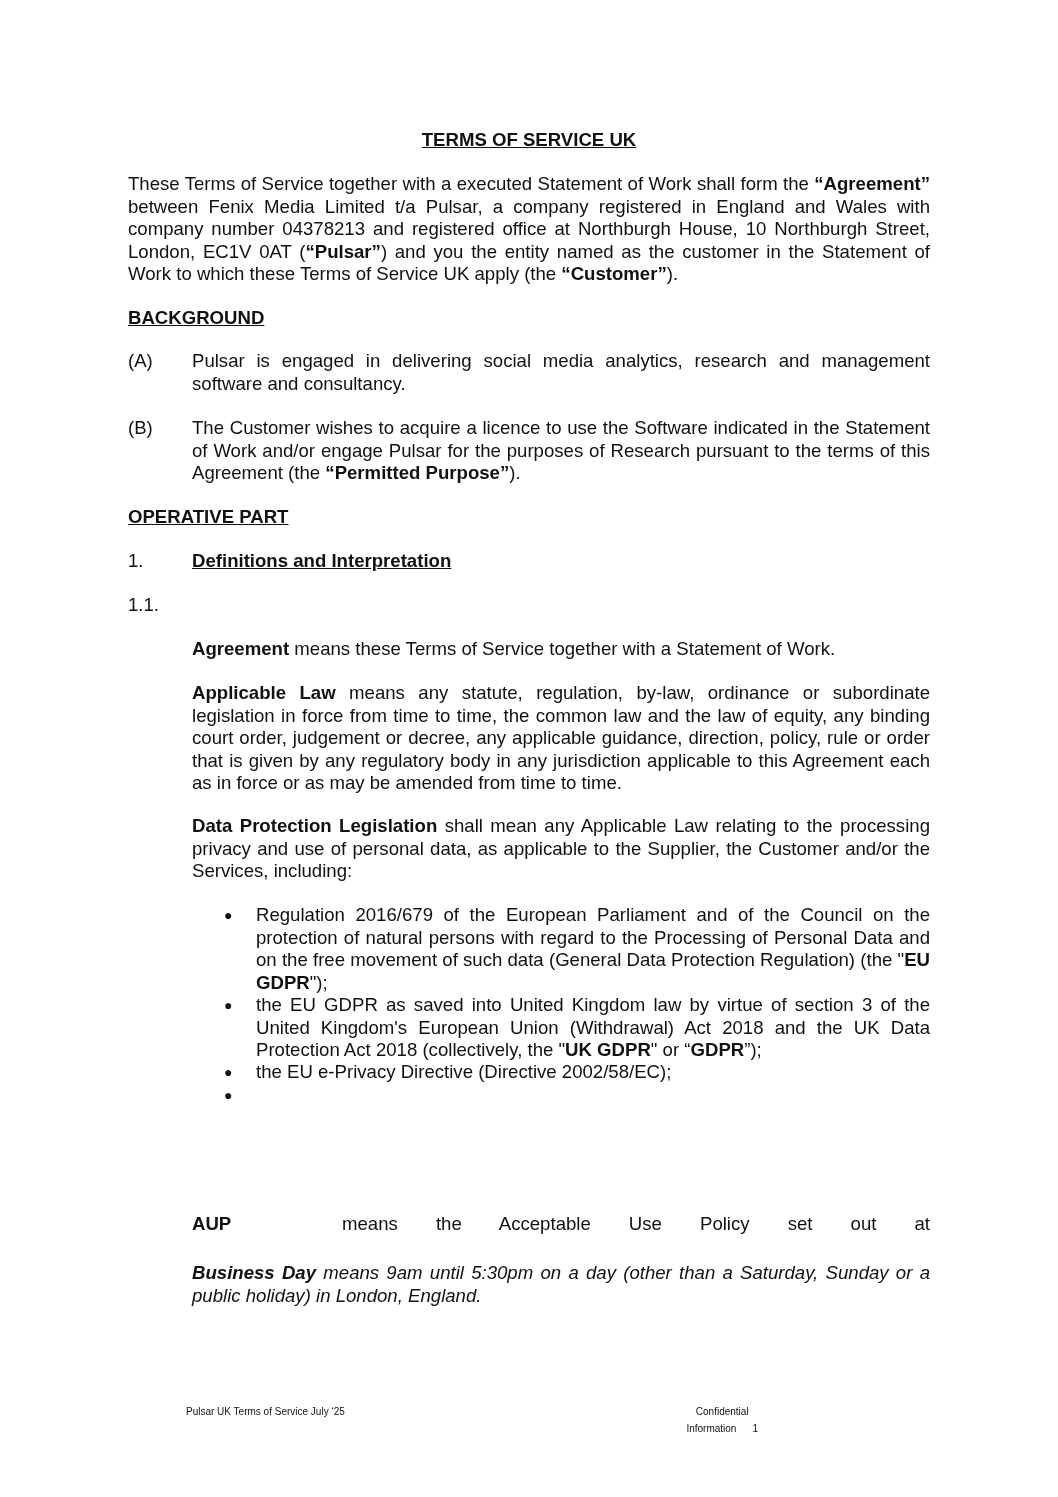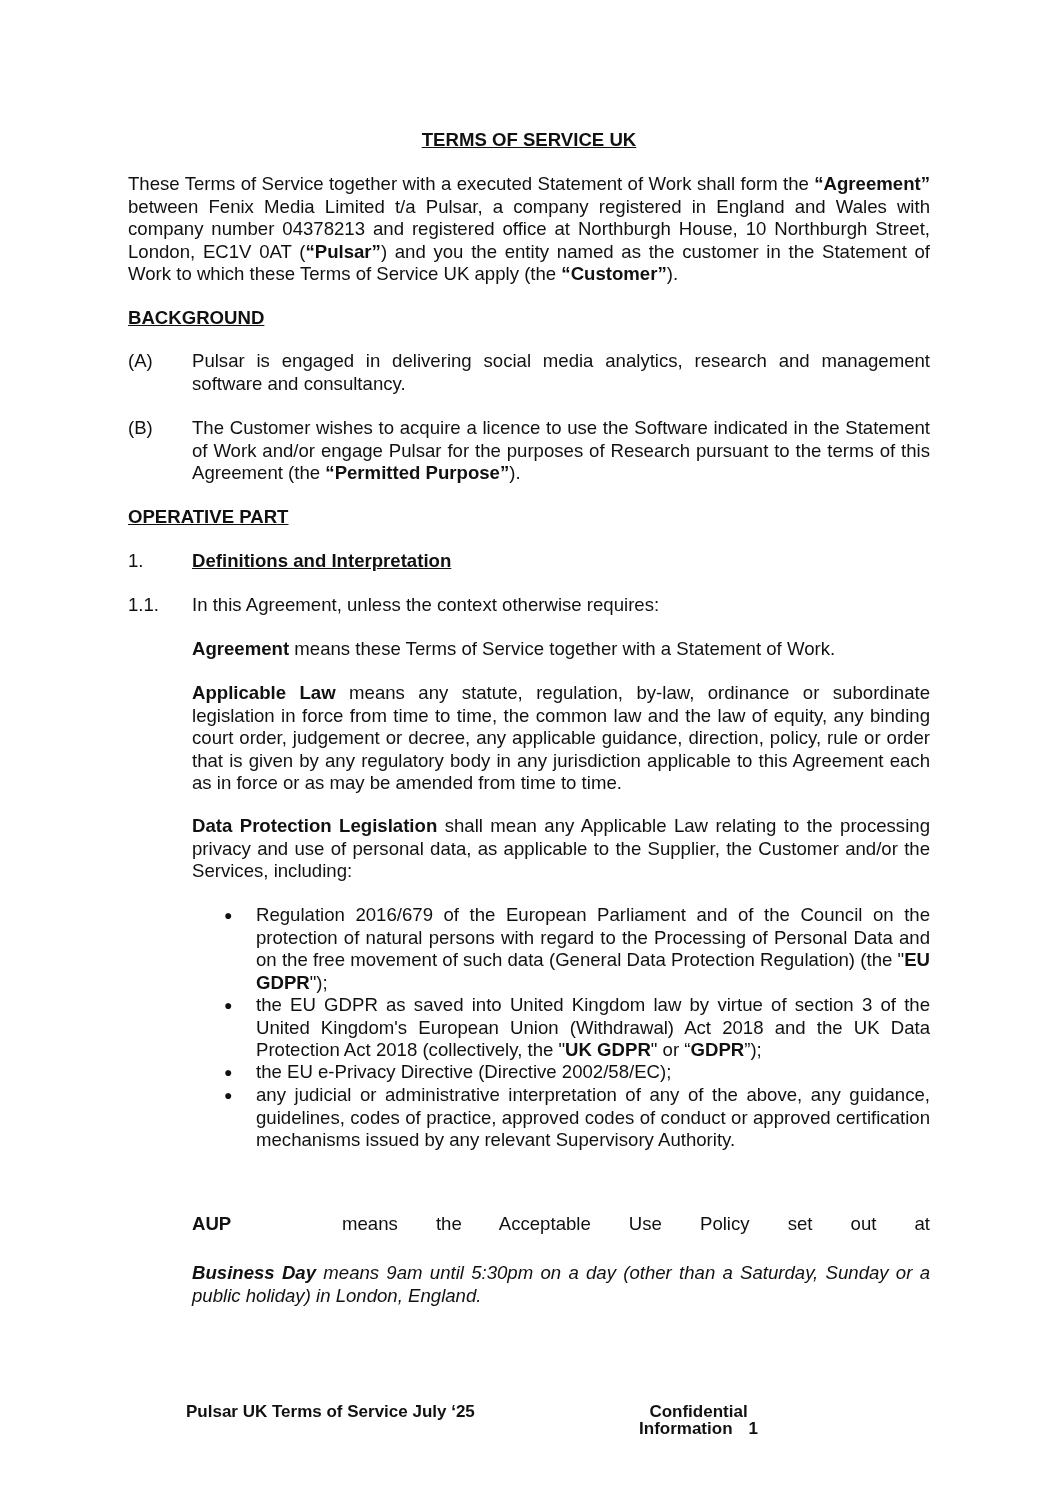--- a/index.html
+++ b/index.html
@@ -8,21 +8,21 @@
     font-family: "Liberation Sans", sans-serif; color: #111; font-size: 18.6px;
   }
   .page { position: absolute; left: 0; top: 0; width: 886px; height: 1497px; }
   .blk { position: absolute; line-height: 22.5px; }
   .just { text-align: justify; text-align-last: left; }
   .title { left: 0; width: 1058px; top: 129px; text-align: center; font-weight: bold; text-decoration: underline; }
   .u-b { font-weight: bold; text-decoration: underline; }
   b { font-weight: bold; }
   a.link { color: #1a1ad6; text-decoration: underline; }
   .bullet { position: absolute; font-size: 14px; }
-  .footer { position: absolute; font-size: 17px; line-height: 17px; font-weight: bold; }
+  .footer { position: absolute; font-size: 10px; line-height: 17px; }
 </style>
 </head>
 <body>
 
 <div class="page">
 
   <div class="blk title">TERMS OF SERVICE UK</div>
 
   <div class="blk just" style="left:128px; width:802px; top:173px;">
     <span>These Terms of Service together with a executed Statement of Work shall form the </span><b>“Agreement”</b><span> between Fenix Media Limited t/a Pulsar, a company registered in England and Wales with company number 04378213 and registered office at Northburgh House, 10 Northburgh Street, London, EC1V 0AT (</span><b>“Pulsar”</b><span>) and you the entity named as the customer in the Statement of Work to which these Terms of Service UK apply (the </span><b>“Customer”</b><span>).</span>
@@ -37,21 +37,20 @@
   <div class="blk just" style="left:192px; width:738px; top:417px;">
     <span>The Customer wishes to acquire a licence to use the Software indicated in the Statement of Work and/or engage Pulsar for the purposes of Research pursuant to the terms of this Agreement (the </span><b>“Permitted Purpose”</b><span>).</span>
   </div>
 
   <div class="blk u-b" style="left:128px; top:506px;">OPERATIVE PART</div>
 
   <div class="blk" style="left:128px; top:550px;">1.</div>
   <div class="blk u-b" style="left:192px; top:550px;">Definitions and Interpretation</div>
 
   <div class="blk" style="left:128px; top:594px;">1.1.</div>
-  <div class="blk" style="left:192px; top:594px;">In this Agreement, unless the context otherwise requires:</div>
 
   <div class="blk" style="left:192px; top:638px;">
     <b>Agreement</b><span> means these Terms of Service together with a Statement of Work.</span>
   </div>
 
   <div class="blk just" style="left:192px; width:738px; top:682px;">
     <b>Applicable Law</b><span> means any statute, regulation, by-law, ordinance or subordinate legislation in force from time to time, the common law and the law of equity, any binding court order, judgement or decree, any applicable guidance, direction, policy, rule or order that is given by any regulatory body in any jurisdiction applicable to this Agreement each as in force or as may be amended from time to time.</span>
   </div>
 
   <div class="blk just" style="left:192px; width:738px; top:815px;">
@@ -65,21 +64,20 @@
 
   <div class="bullet" style="left:224px; top:997px;">●</div>
   <div class="blk just" style="left:256px; width:674px; top:994px;">
     <span>the EU GDPR as saved into United Kingdom law by virtue of section 3 of the United Kingdom's European Union (Withdrawal) Act 2018 and the UK Data Protection Act 2018 (collectively, the "</span><b>UK GDPR</b><span>" or “</span><b>GDPR</b><span>”);</span>
   </div>
 
   <div class="bullet" style="left:224px; top:1064px;">●</div>
   <div class="blk" style="left:256px; width:674px; top:1061px;">the EU e-Privacy Directive (Directive 2002/58/EC);</div>
 
   <div class="bullet" style="left:224px; top:1087px;">●</div>
-  <div class="blk just" style="left:256px; width:674px; top:1084px;">any judicial or administrative interpretation of any of the above, any guidance, guidelines, codes of practice, approved codes of conduct or approved certification mechanisms issued by any relevant Supervisory Authority.</div>
 
   <div class="blk" style="left:192px; width:738px; top:1173px;margin-top:40px;">
     <div style="display:flex; justify-content:space-between;">
       <b style="width:150px;">AUP</b>
       <span style="flex:1; text-align:justify; text-align-last:justify;">means the Acceptable Use Policy set out at</span>
     </div>
   </div>
 
   <div class="blk just" style="left:192px; width:738px; top:1262px;font-style:italic;">
     <b>Business Day</b><span> means 9am until 5:30pm on a day (other than a Saturday, Sunday or a public holiday) in London, England.</span>

